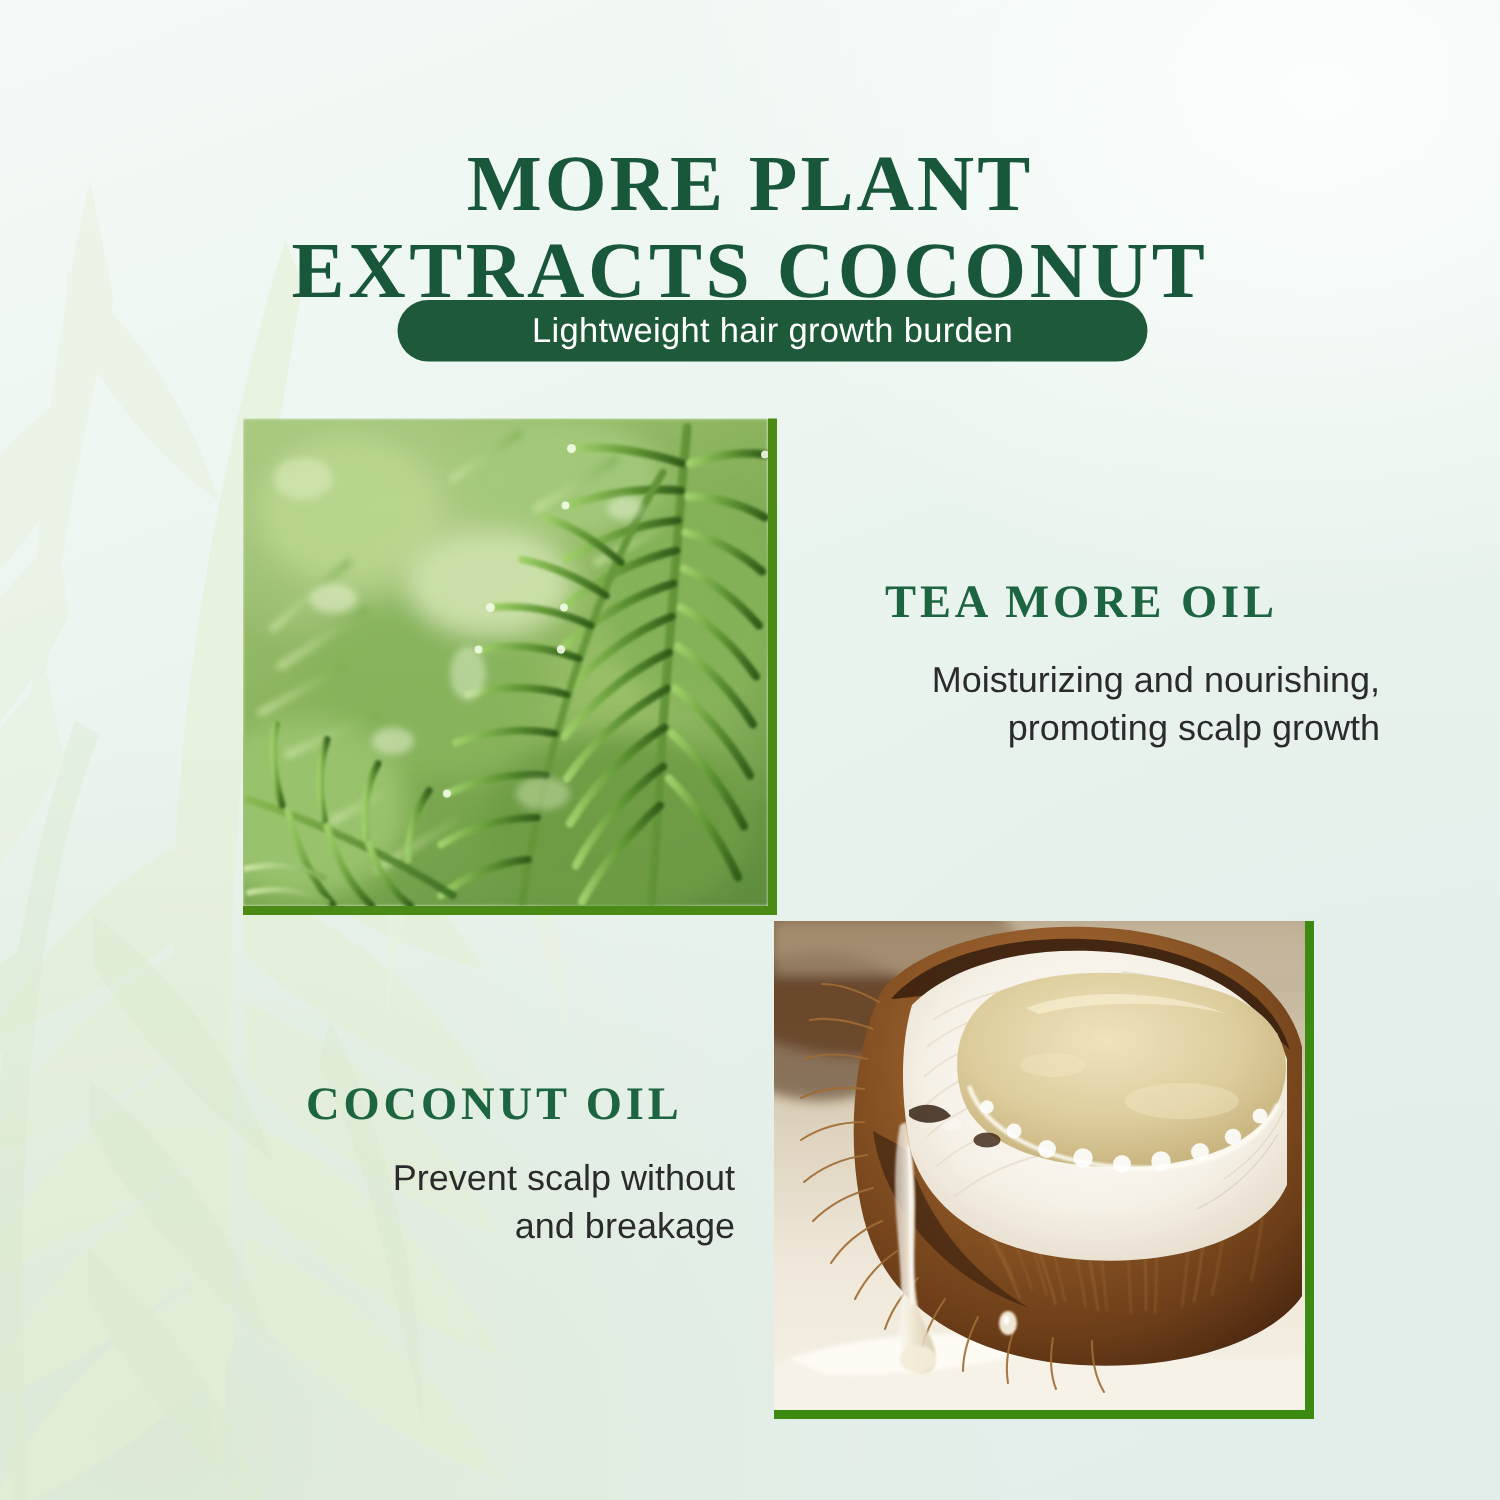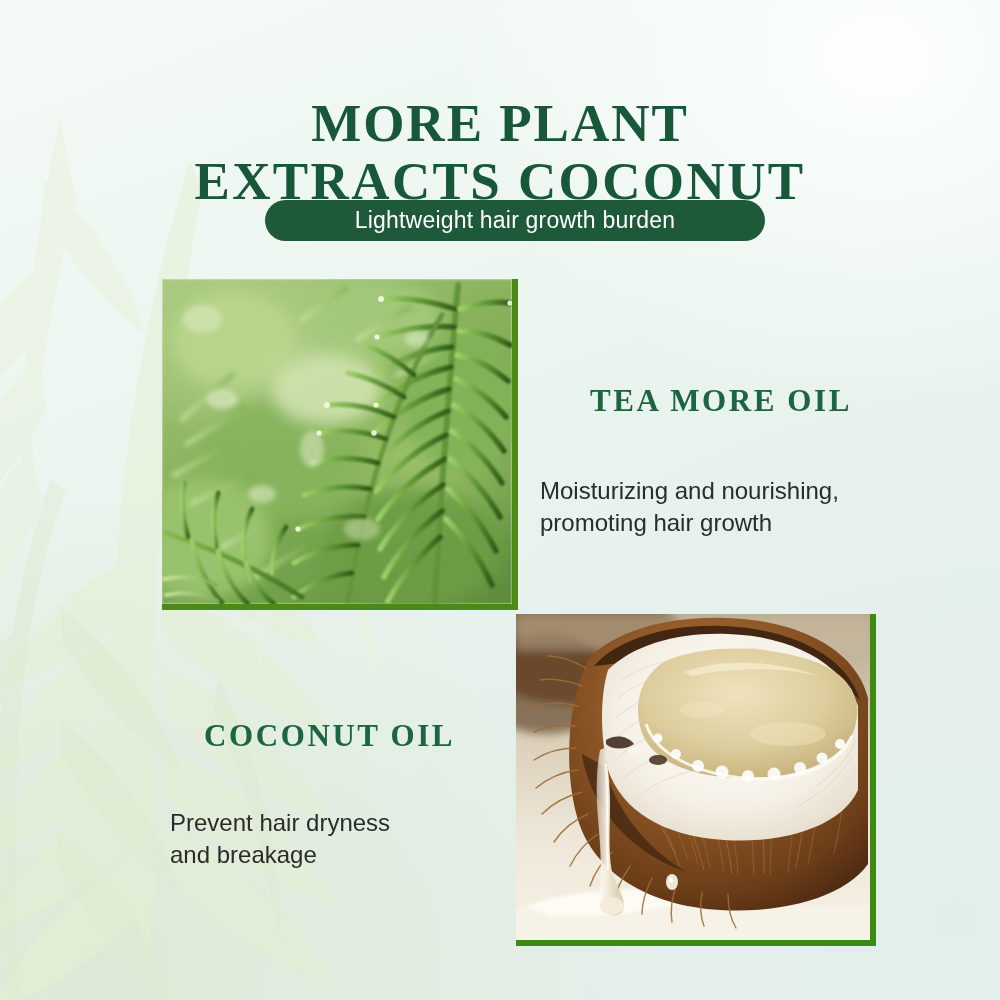--- a/index.html
+++ b/index.html
@@ -149,22 +149,21 @@
     letter-spacing: 2.6px;
     color: #1d6440;
     white-space: nowrap;
   }
   .sect-body {
     position: absolute;
     font-family: "Liberation Sans", sans-serif;
     font-size: 24px;
     line-height: 32px;
     color: #2b2b2b;
-    text-align: left;
-    margin-top: 37px;
+    text-align: right;
   }
 
   .tea-title  { left: 590px; top: 383px; }
   .tea-body   { left: 540px; top: 438px; width: 380px; }
 
   .coco-title { left: 204px; top: 718px; }
   .coco-body  { left: 170px; top: 770px; width: 320px; }
 </style>
 </head>
 <body>
@@ -515,22 +514,22 @@
           <ellipse cx="142" cy="146" rx="9" ry="5" fill="#3a2210"></ellipse>
           <ellipse cx="118" cy="136" rx="7" ry="4" fill="#ffffff" opacity="0.35"></ellipse>
         </g>
       </svg>
     </div>
   </div>
 
   <div class="sect-title tea-title">TEA MORE OIL</div>
   <div class="sect-body tea-body">
     <div>Moisturizing and nourishing,</div>
-    <div>promoting hair growth</div>
+    <div>promoting scalp growth</div>
   </div>
 
   <div class="sect-title coco-title">COCONUT OIL</div>
   <div class="sect-body coco-body">
-    <div>Prevent hair dryness</div>
+    <div>Prevent scalp without</div>
     <div>and breakage</div>
   </div>
 
 </div>
 
 </body></html>

